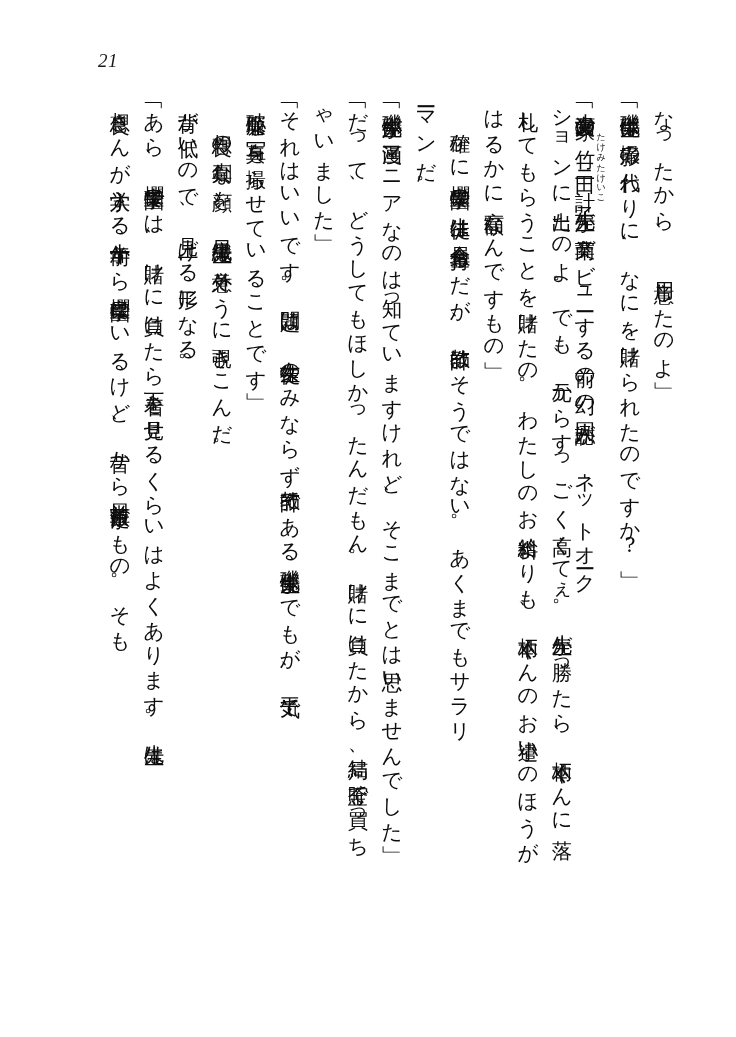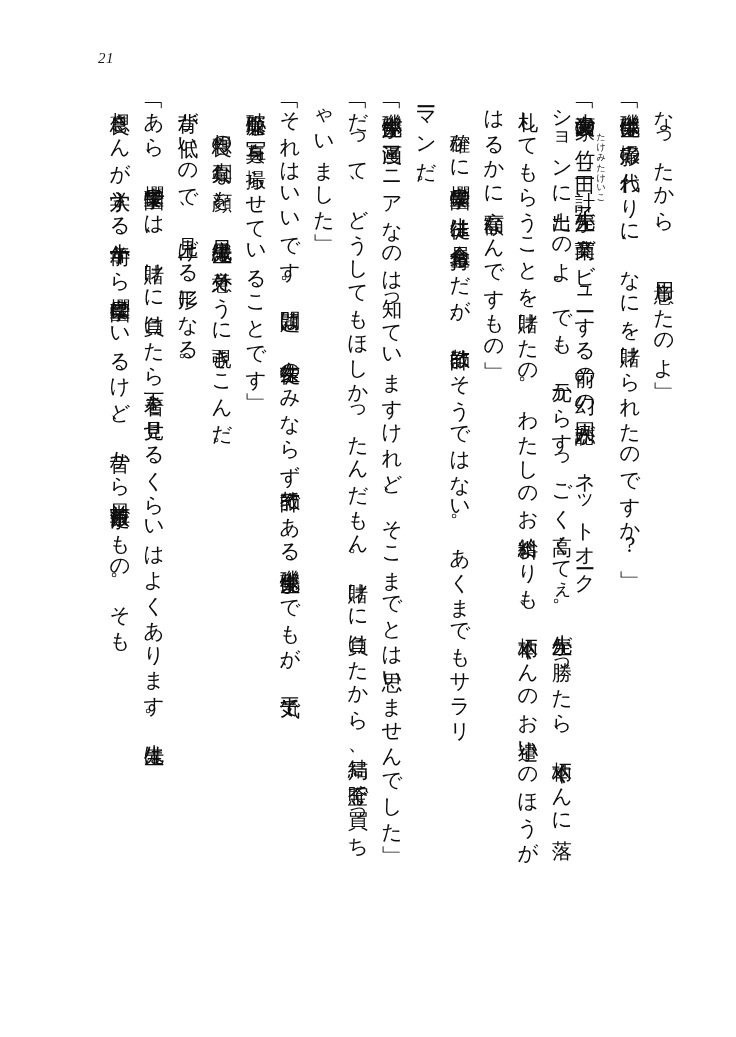--- a/index.html
+++ b/index.html
@@ -22,21 +22,21 @@
     width: 736px;
     height: 1037px;
     background: #ffffff;
   }
 
   .page-number {
     position: absolute;
     left: 98px;
     top: 50px;
     font-family: "Liberation Serif", serif;
-    font-size: 15px;
+    font-size: 19px;
     font-style: italic;
     color: #1a1a1a;
     letter-spacing: 0.5px;
   }
 
   
   .text-block {
     position: absolute;
     top: 96px;
     left: 62px;

